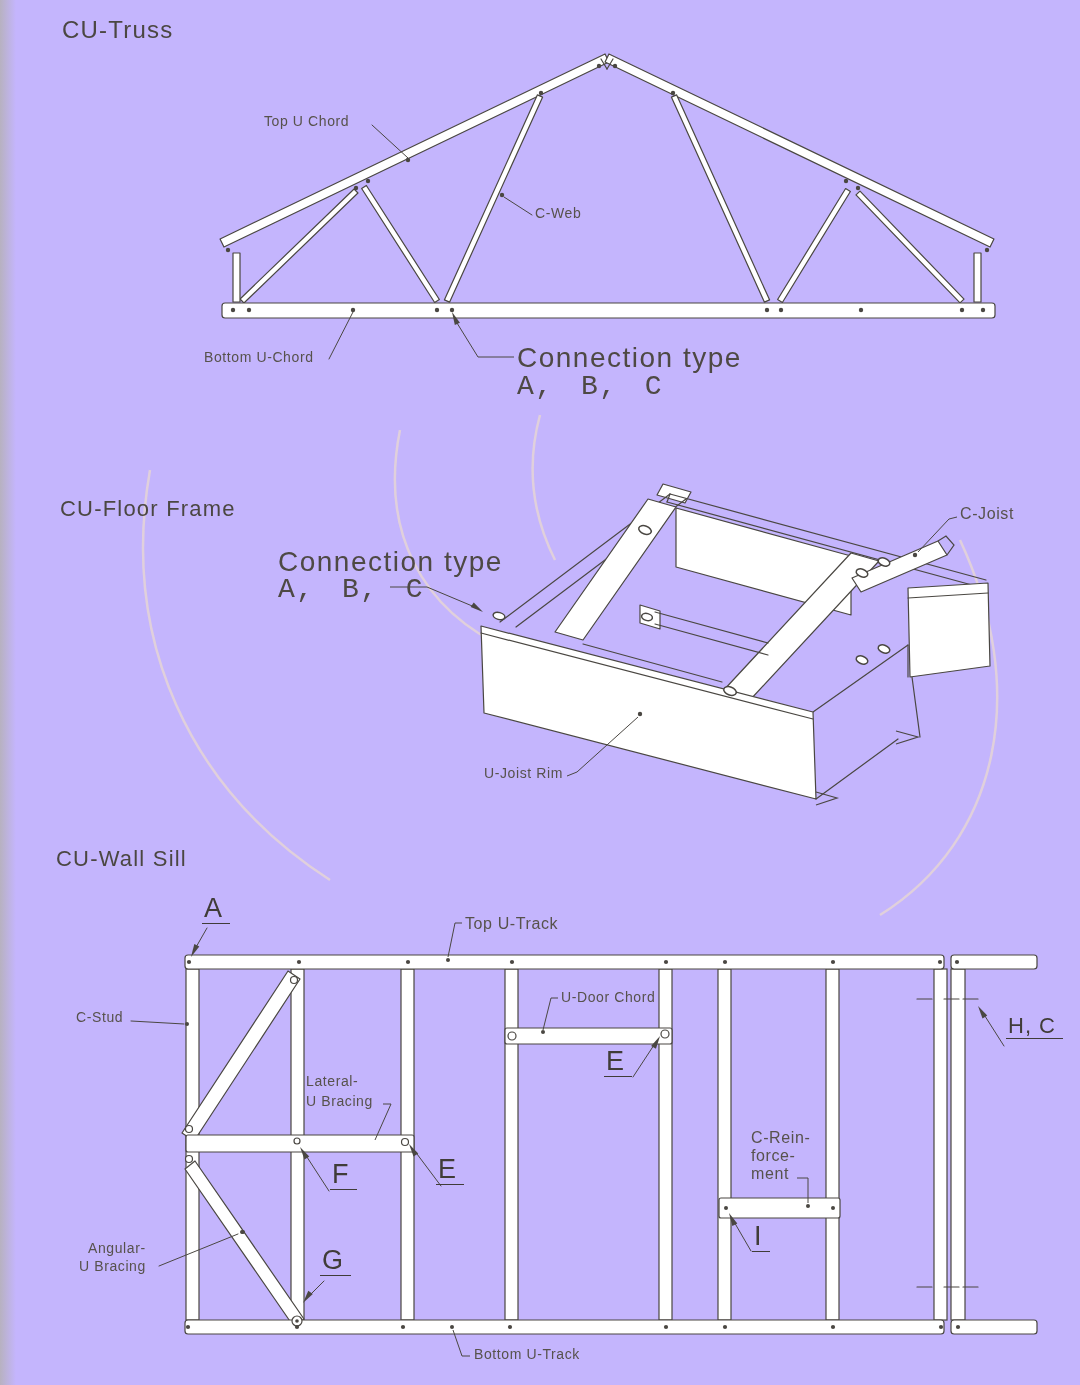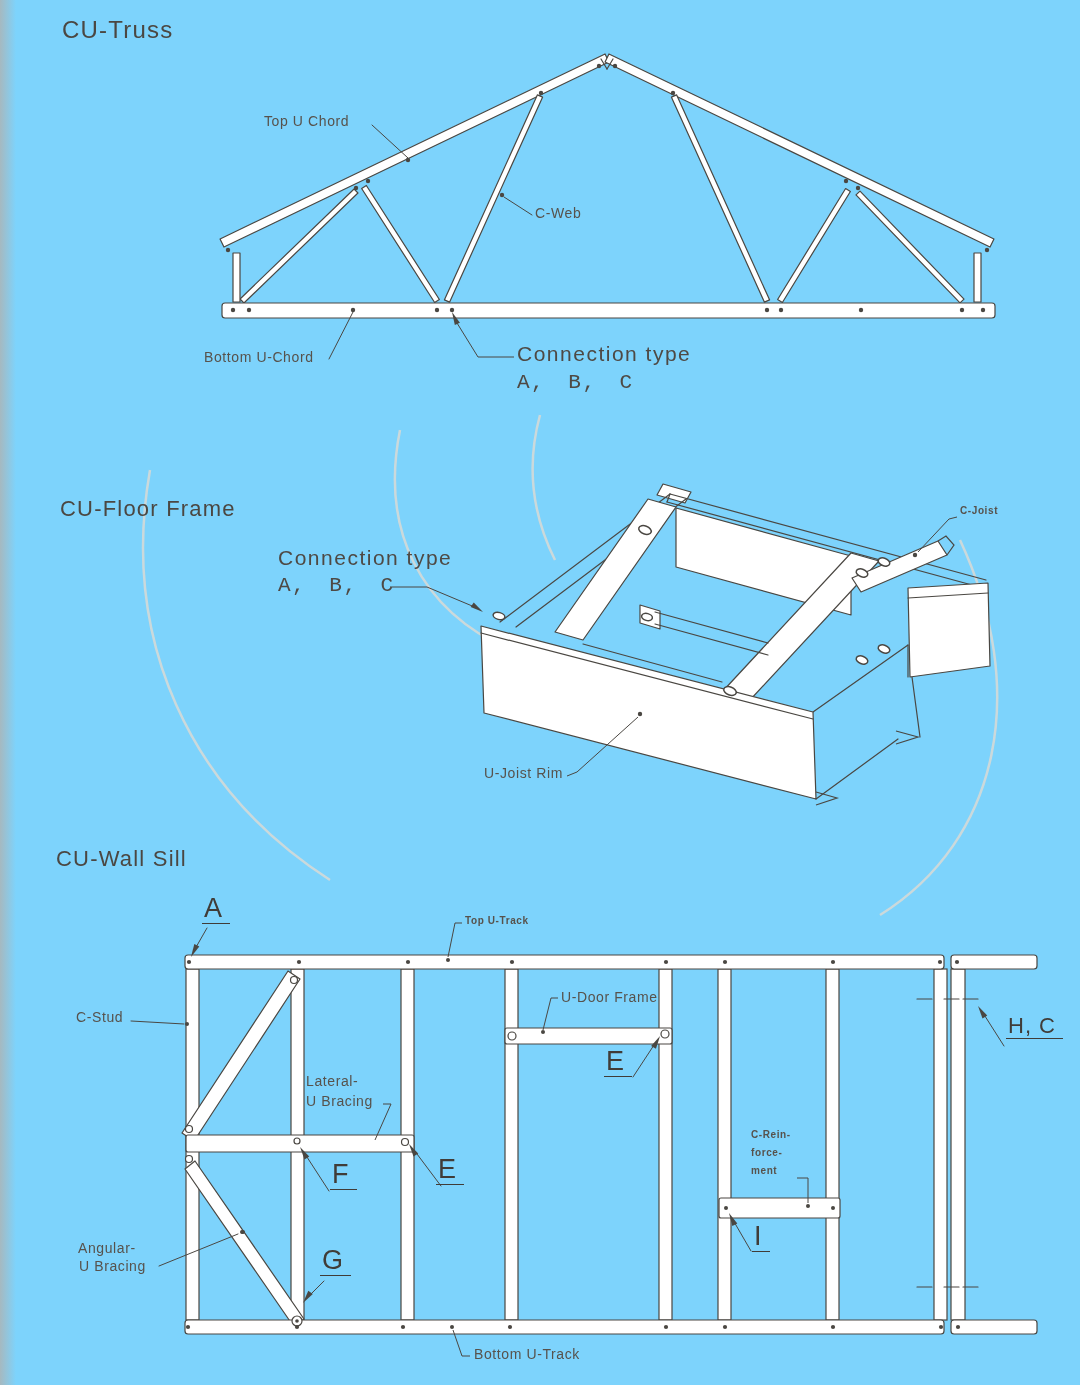--- a/index.html
+++ b/index.html
@@ -1,24 +1,24 @@
 <!DOCTYPE html>
 <html><head>
 <meta charset="utf-8">
 <style>
   html,body{margin:0;padding:0;background:#e9e7e4;}
-  .page{position:relative;width:1080px;height:1385px;background:#7dd3fc;overflow:hidden;
+  .page{position:relative;width:1080px;height:1385px;background:#c4b5fd;overflow:hidden;
         font-family:"Liberation Sans", sans-serif;}
   .scan-edge{position:absolute;left:0;top:0;width:16px;height:100%;
       background:linear-gradient(to right,#b3b0ac, rgba(243,241,238,0));opacity:.75;}
   svg{position:absolute;left:0;top:0;}
   .lbl{position:absolute;font-size:14px;letter-spacing:.6px;color:#57524c;white-space:nowrap;}
-  .lbl.sm{font-size:10px;font-weight:bold;}
+  .lbl.sm{font-size:16px;}
   .title{position:absolute;font-size:22px;letter-spacing:1.2px;color:#4b4742;white-space:nowrap;}
-  .big{position:absolute;font-size:21px;letter-spacing:1.5px;color:#4e4944;white-space:nowrap;}
+  .big{position:absolute;font-size:28px;letter-spacing:1.5px;color:#4e4944;white-space:nowrap;}
   .big.sp{word-spacing:9px;font-family:Liberation Mono, monospace;}
   .letter{position:absolute;font-size:27px;color:#403c38;letter-spacing:1px;
       border-bottom:1.7px solid #403c38;padding:0 7px 1px 2px;line-height:1.05;white-space:nowrap;}
   .letter.md{font-size:22px;}
 </style>
 </head>
 <body>
 
 <div class="page">
   <div class="scan-edge"></div>
@@ -216,28 +216,28 @@
   <div class="big sp" style="left:517px;top:371px">A, B, C</div>
 
   <div class="big" style="left:278px;top:546px">Connection type</div>
   <div class="big sp" style="left:278px;top:574px">A, B, C</div>
   <div class="lbl sm" style="left:960px;top:505px">C-Joist</div>
   <div class="lbl" style="left:484px;top:765px">U-Joist Rim</div>
 
   <div class="letter" style="left:202px;top:894px">A</div>
   <div class="lbl sm" style="left:465px;top:915px">Top U-Track</div>
   <div class="lbl" style="left:76px;top:1009px">C-Stud</div>
-  <div class="lbl" style="left:561px;top:989px">U-Door Frame</div>
+  <div class="lbl" style="left:561px;top:989px">U-Door Chord</div>
   <div class="letter" style="left:604px;top:1047px">E</div>
   <div class="lbl" style="left:306px;top:1073px">Lateral-</div>
   <div class="lbl" style="left:306px;top:1093px">U Bracing</div>
   <div class="letter" style="left:330px;top:1160px">F</div>
   <div class="letter" style="left:436px;top:1155px">E</div>
   <div class="lbl sm" style="left:751px;top:1129px">C-Rein-</div>
   <div class="lbl sm" style="left:751px;top:1147px">force-</div>
   <div class="lbl sm" style="left:751px;top:1165px">ment</div>
   <div class="letter" style="left:752px;top:1222px">I</div>
   <div class="letter" style="left:320px;top:1246px">G</div>
-  <div class="lbl" style="left:78px;top:1240px">Angular-</div>
+  <div class="lbl" style="left:88px;top:1240px">Angular-</div>
   <div class="lbl" style="left:79px;top:1258px">U Bracing</div>
   <div class="letter md" style="left:1006px;top:1014px">H, C</div>
   <div class="lbl" style="left:474px;top:1346px">Bottom U-Track</div>
 </div>
 
 </body></html>

